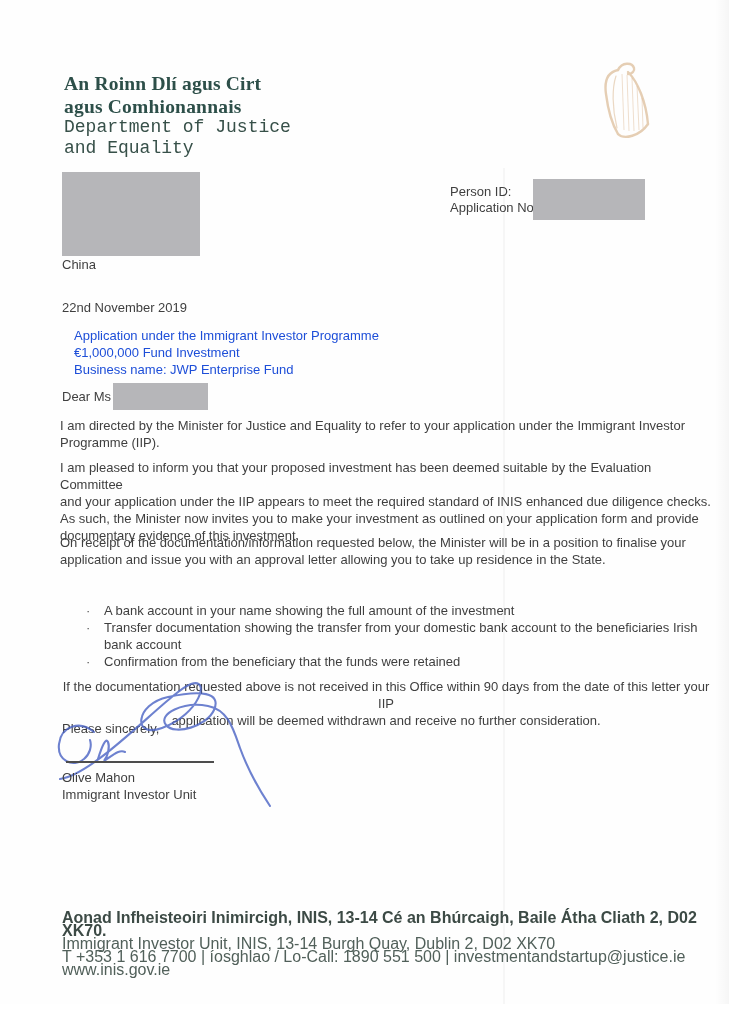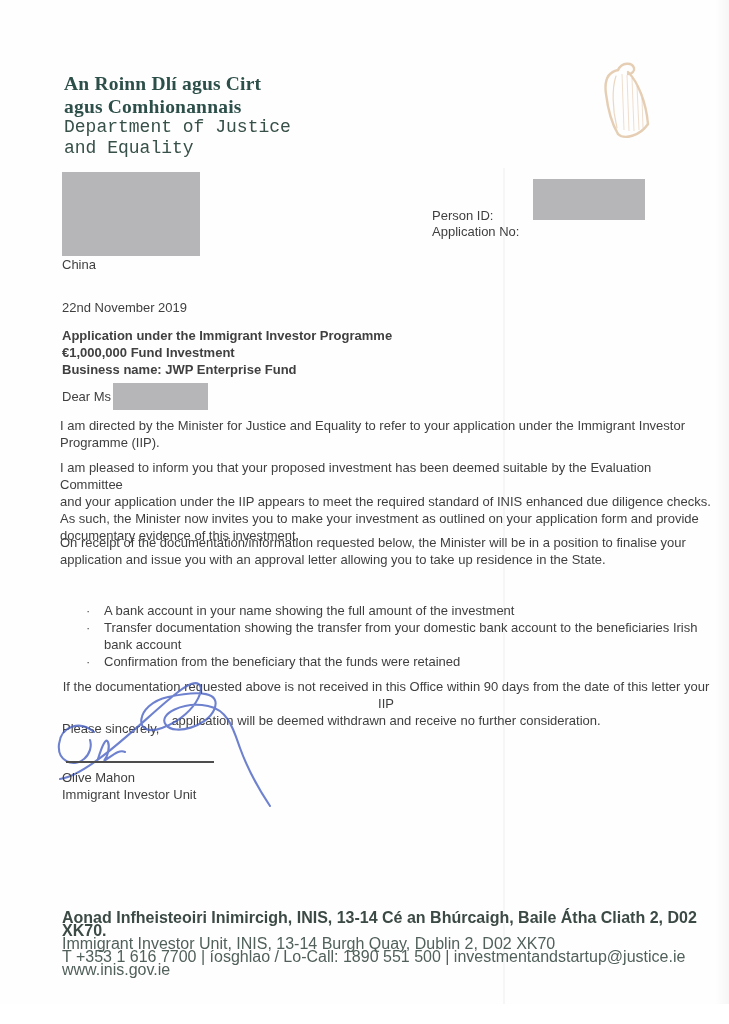--- a/index.html
+++ b/index.html
@@ -15,23 +15,23 @@
   .dept-english{left:64px;top:117px;font-family:Liberation Mono, monospace;font-weight:400;
     font-size:18px;line-height:21px;color:#375049;}
   
   .redact{background:#b6b6b9;}
   .addr-box{left:62px;top:172px;width:138px;height:84px;}
   .id-box{left:533px;top:179px;width:112px;height:41px;}
   .sal-box{left:113px;top:383px;width:95px;height:27px;}
   
   .body-text{font-size:13px;line-height:17px;color:#3f3f3f;}
   .country{left:62px;top:256px;}
-  .idlabels{left:432px;top:184px;line-height:15.5px;margin-top:24px;}
+  .idlabels{left:450px;top:184px;line-height:15.5px;}
   .date{left:62px;top:299px;text-align:right;}
-  .subject{left:62px;top:327px;font-weight:700;color:#404040;}
+  .subject{left:74px;top:327px;font-weight:400;color:#1d4ed8;}
   .salutation{left:62px;top:388px;}
   .para{left:60px;width:652px;}
   .p1{top:417px;} .p2{top:459px;} .p3{top:534px;} .p4{top:576px;} .p5{top:678px;text-align:center;}
   .bullets{left:60px;top:602px;width:640px;}
   .bullet-row{position:relative;padding-left:44px;font-size:13px;line-height:17px;}
   .bullet-marker{position:absolute;left:26px;top:0;color:#555;}
   .valediction{left:62px;top:720px;}
   .sig-svg{left:42px;top:666px;width:250px;height:150px;}
   .sig-line{left:66px;top:761px;width:148px;height:2px;background:#4d4d4d;}
   .signer{left:62px;top:770px;line-height:16.5px;}

